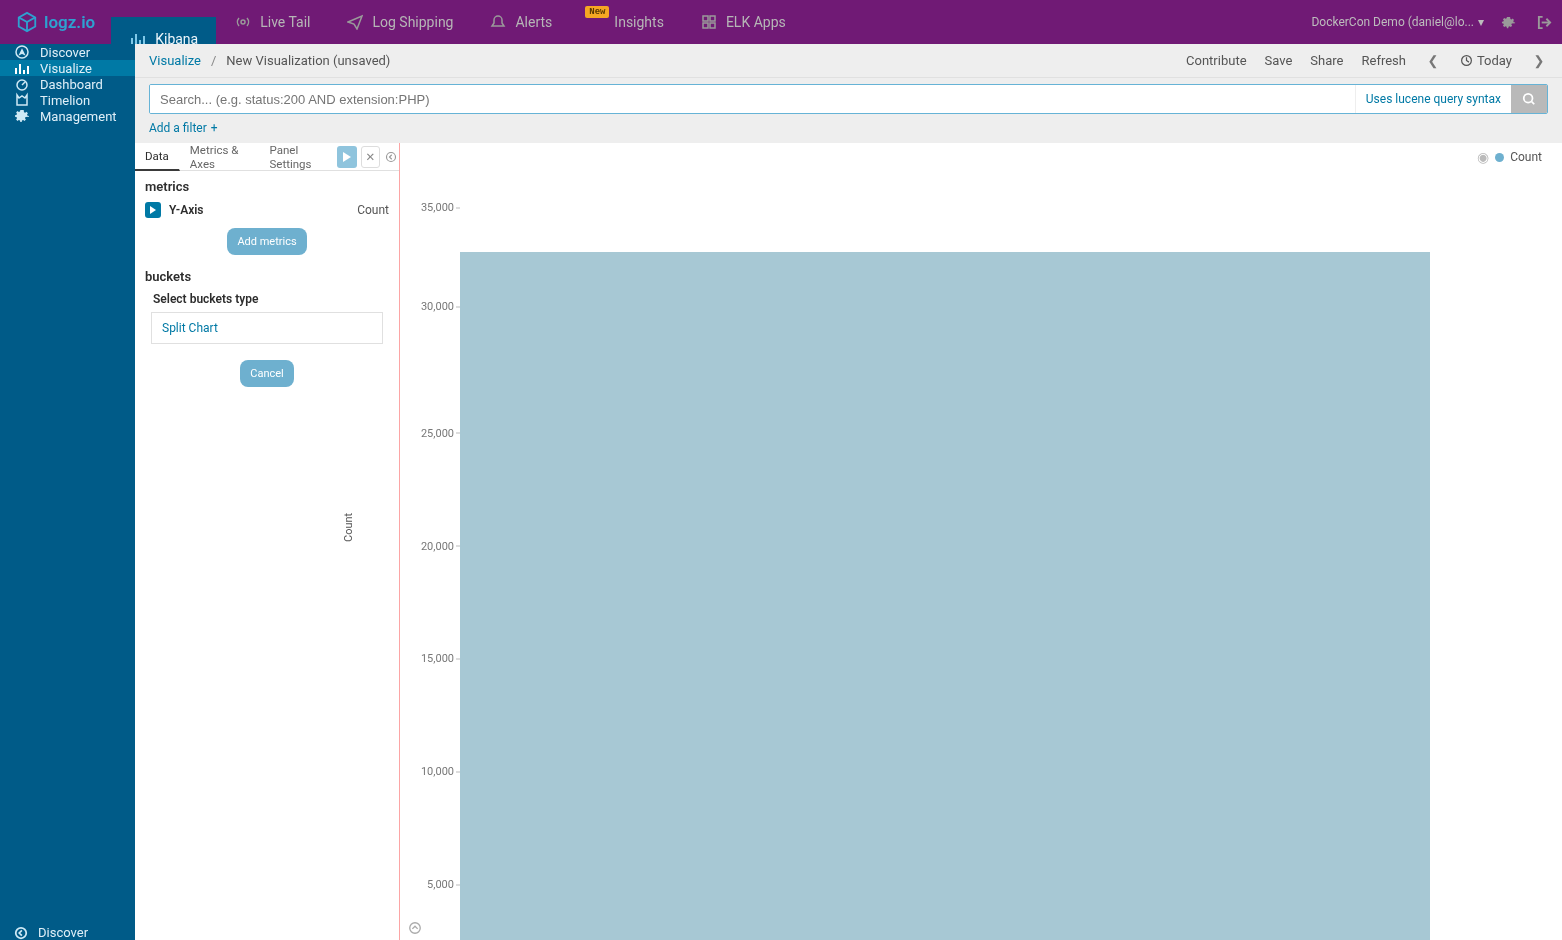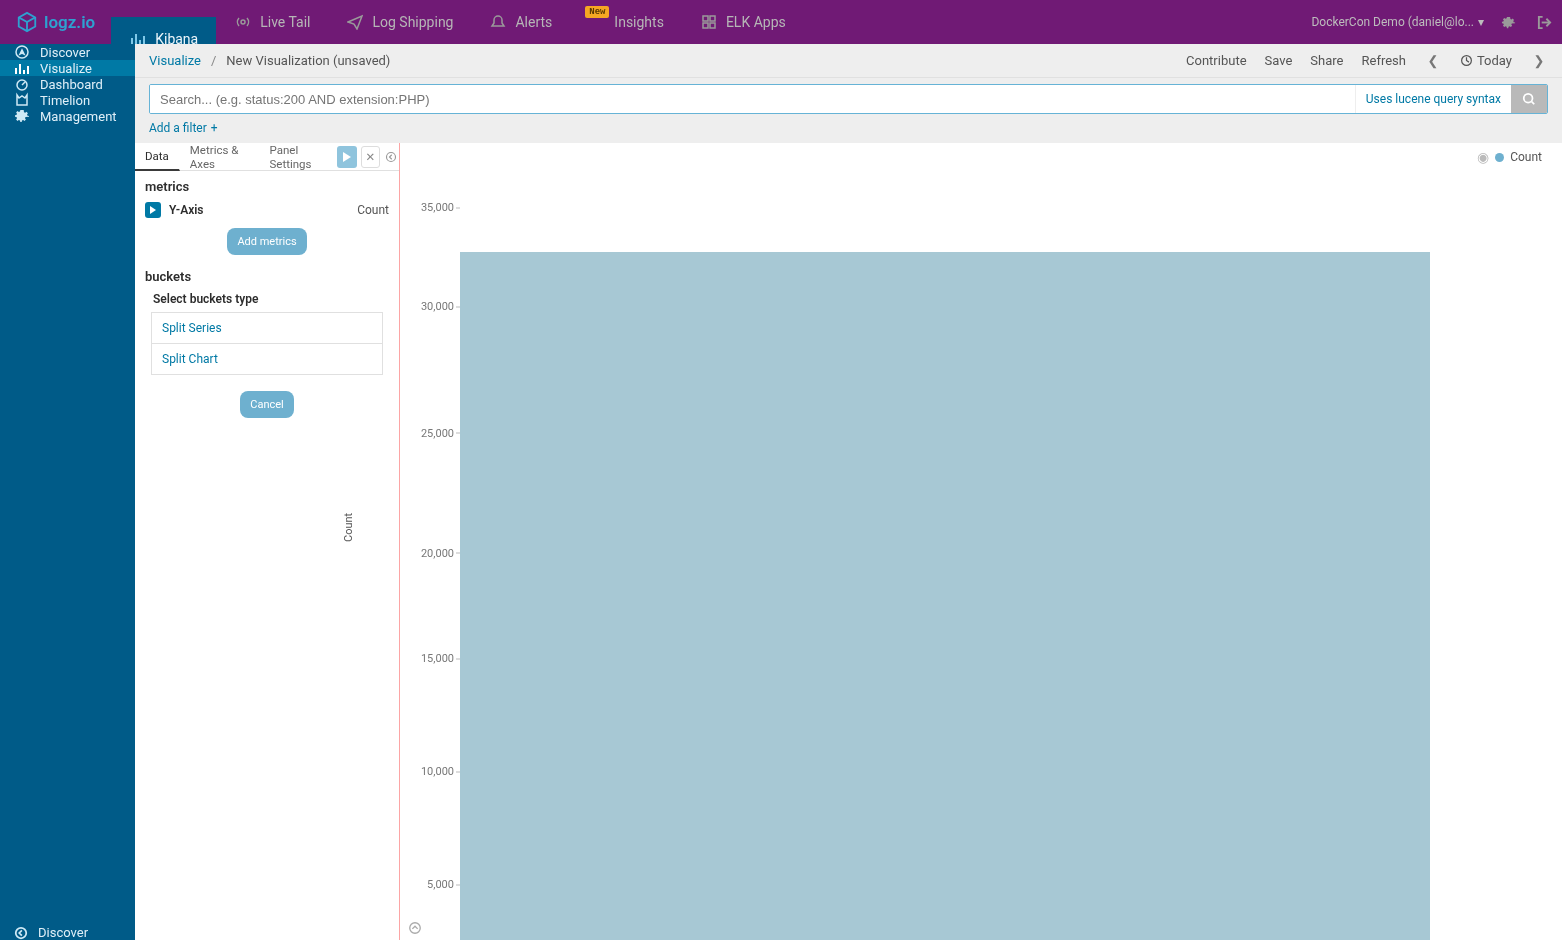--- a/index.html
+++ b/index.html
@@ -279,39 +279,38 @@
                 <path d="M1 0l6 4-6 4z"></path>
               </svg>
             </span>
           <span class="label">Y-Axis</span>
           <span class="right">Count</span>
         </div>
         <div class="pill-row"><span class="pill">Add metrics</span></div>
         <div class="section-title">buckets</div>
         <div class="bucket-instr">Select buckets type</div>
         <div class="bucketopts">
-          <div class="opt">Split Series</div>
           <div class="opt">Split Chart</div>
         </div>
         <div class="pill-row" style="margin-top:10px"><span class="pill">Cancel</span></div>
       </div>
 
       <div class="chartarea">
         <div class="legend">
           <span class="navdot">◉</span>
           <span class="dot"></span>
           <span>Count</span>
         </div>
         <div class="ylabel">Count</div>
         <div class="plot" id="plot">
 
         <div class="ytick" style="top: 677.143px;">5,000<span class="tickline"></span></div>
             <div class="ytick" style="top: 564.286px;">10,000<span class="tickline"></span></div>
             <div class="ytick" style="top: 451.429px;">15,000<span class="tickline"></span></div>
-            <div class="ytick" style="top: 338.571px; margin-top: 7px;">20,000<span class="tickline"></span></div>
+            <div class="ytick" style="top: 338.571px;">20,000<span class="tickline"></span></div>
             <div class="ytick" style="top: 225.714px;">25,000<span class="tickline"></span></div>
             <div class="ytick" style="top: 99px;">30,000<span class="tickline"></span></div>
             <div class="ytick" style="top: 0px;">35,000<span class="tickline"></span></div>
             <div class="bar" style="height: 744.857px;"></div>
           </div>
         <div class="expandhint">
           <svg width="14" height="14" viewBox="0 0 16 16" fill="none" stroke="#aaa" stroke-width="1.5">
               <circle cx="8" cy="8" r="6"></circle>
               <path d="M5 9l3-3 3 3"></path>
             </svg>

